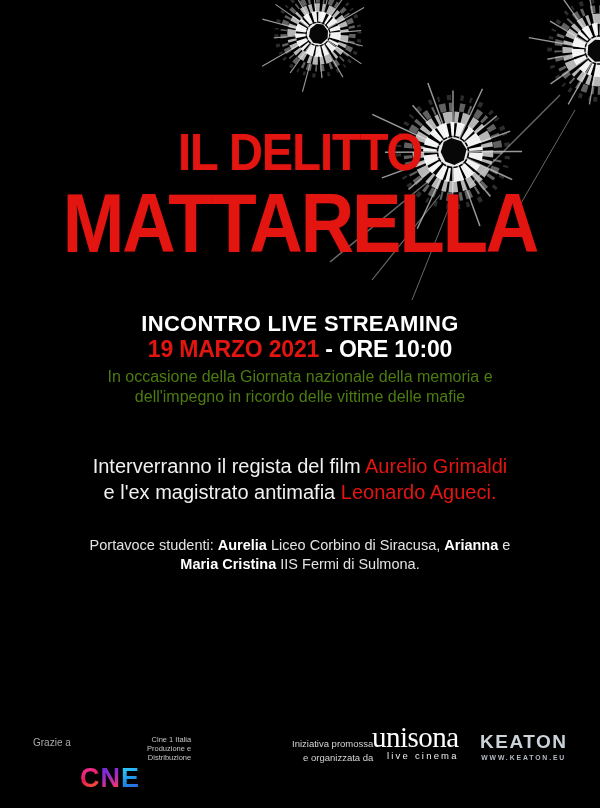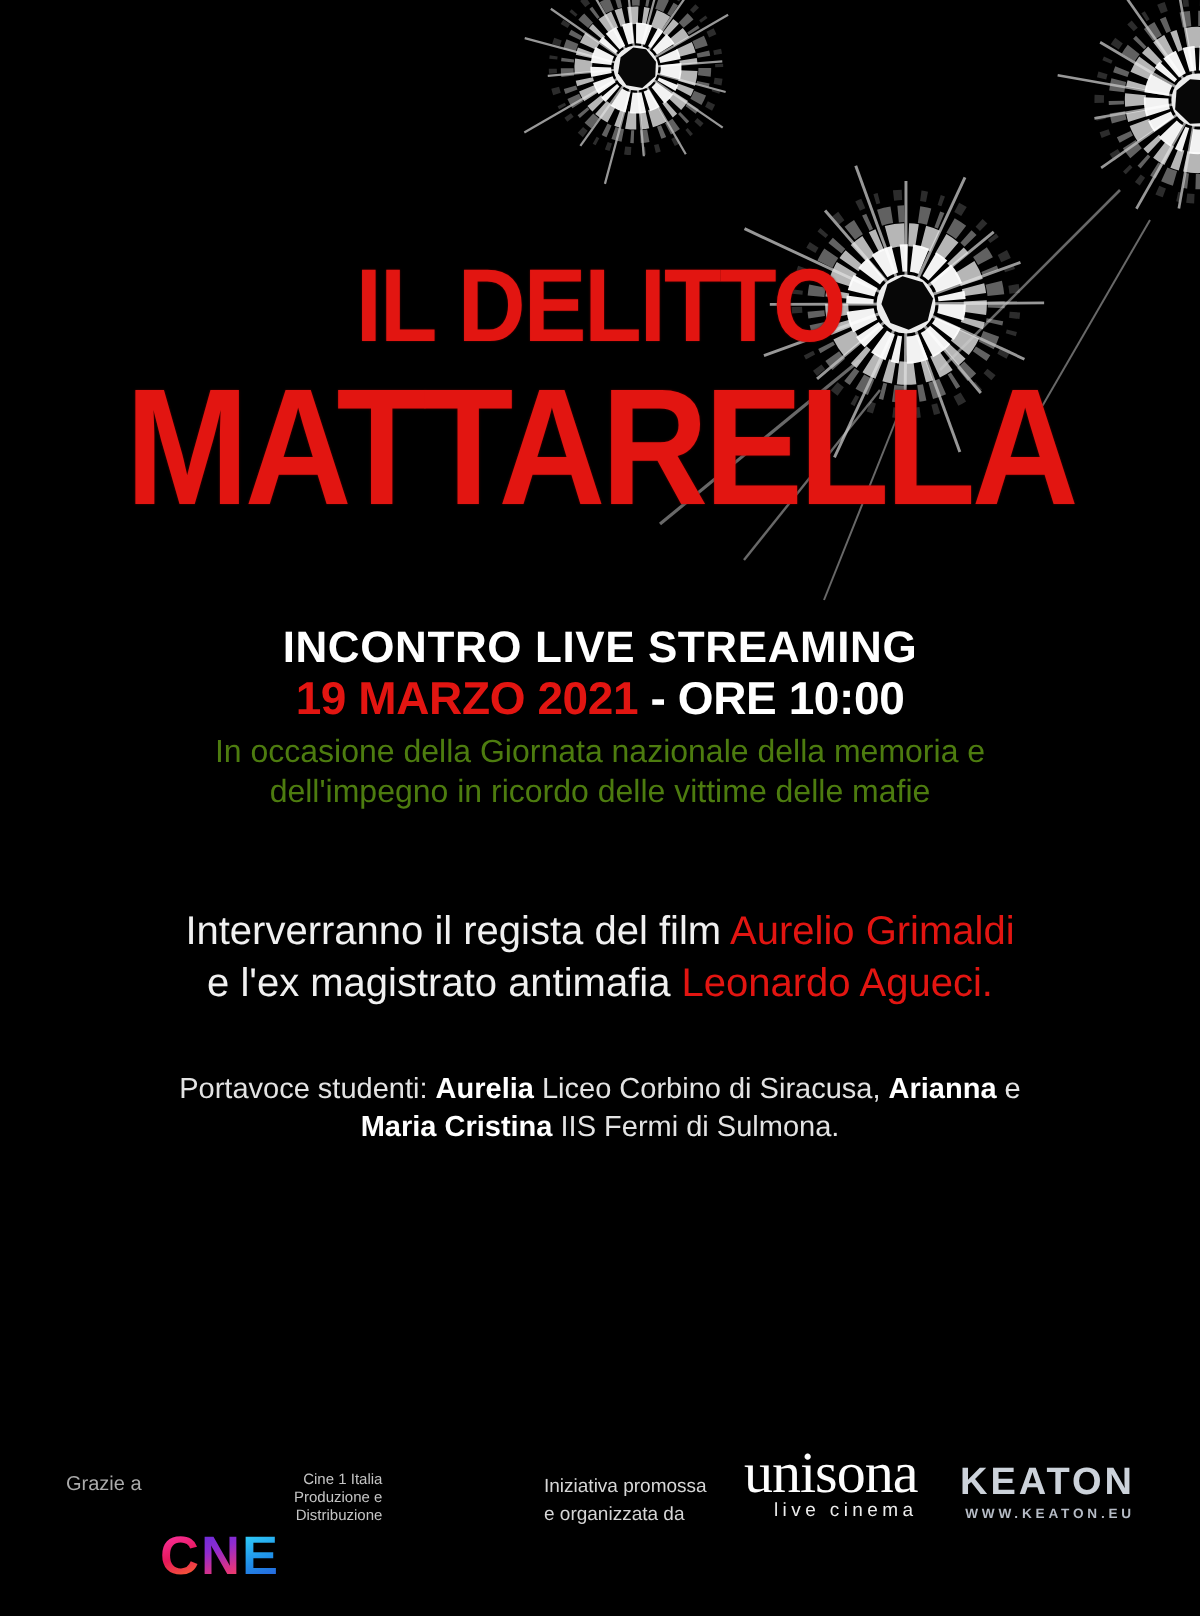--- a/index.html
+++ b/index.html
@@ -38,25 +38,25 @@
 
   
   .footer-item{position:absolute;z-index:2;}
   .thanks{left:33px;top:737px;font-size:10px;color:#ababab;}
   .cne{left:80px;top:763px;font-size:27px;font-weight:900;letter-spacing:1px;line-height:31px;}
   .cne span{background-clip:text;-webkit-background-clip:text;color:transparent;}
   .cne .c{background-image:linear-gradient(160deg,#ff39b0 5%,#e6175a 50%,#ff7b22 95%);}
   .cne .n{background-image:linear-gradient(160deg,#5a2ee0 0%,#8f2bd0 38%,#e03380 72%,#ff5040 100%);}
   .cne .e{background-image:linear-gradient(160deg,#35e2ff 0%,#1f8fe8 55%,#2a50d8 100%);}
   .cne-caption{left:147px;top:735px;font-size:7.5px;line-height:9px;color:#c4c4c4;text-align:right;}
-  .promoted{left:272px;top:737px;font-size:9.5px;line-height:13.5px;color:#d6d6d6;text-align:left;}
+  .promoted{left:292px;top:737px;font-size:9.5px;line-height:13.5px;color:#d6d6d6;text-align:right;}
   .unisona{left:372px;top:722px;text-align:right;}
   .unisona-name{font-family:"Liberation Serif",serif;font-size:29px;line-height:30px;color:#fdfdfd;letter-spacing:-.5px;}
   .unisona-tagline{font-size:9.5px;letter-spacing:2.2px;color:#ededed;margin-top:-2px;}
-  .keaton{left:480px;top:732px;text-align:right;}
+  .keaton{left:480px;top:732px;text-align:center;}
   .keaton-name{font-size:19px;font-weight:900;letter-spacing:1.5px;color:#ccd2da;line-height:20px;}
   .keaton-url{font-size:6.8px;font-weight:700;letter-spacing:1.9px;color:#b6bcc6;margin-top:2px;}
 </style>
 </head>
 <body>
 
 <div class="poster">
 
   <svg class="holes" viewBox="0 0 600 808" xmlns="http://www.w3.org/2000/svg">
     <defs>

